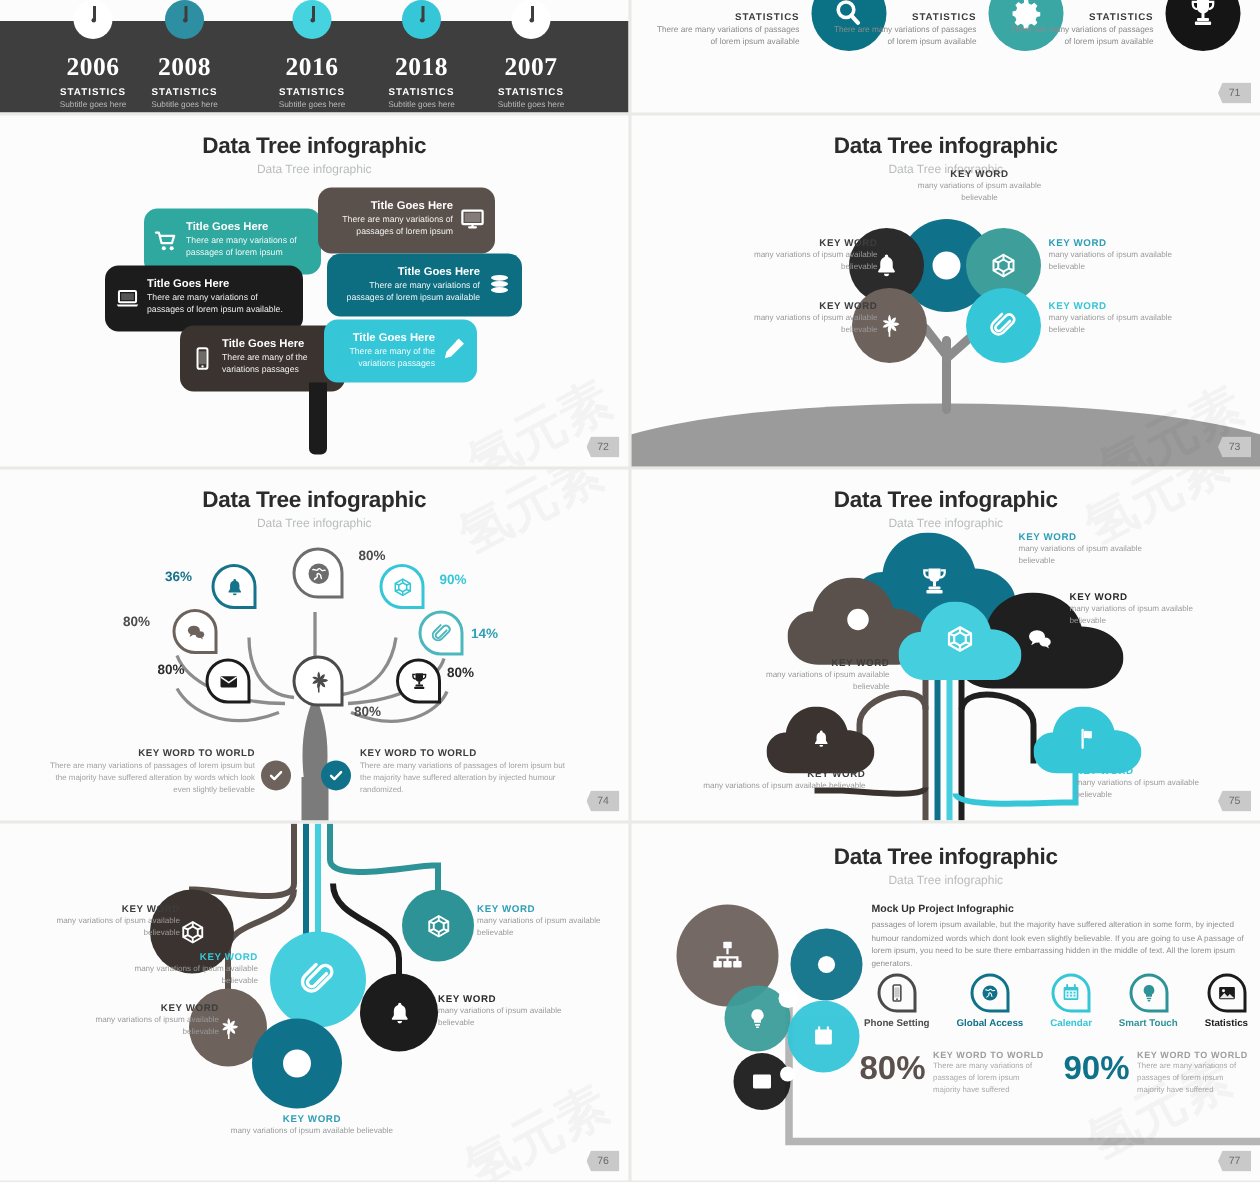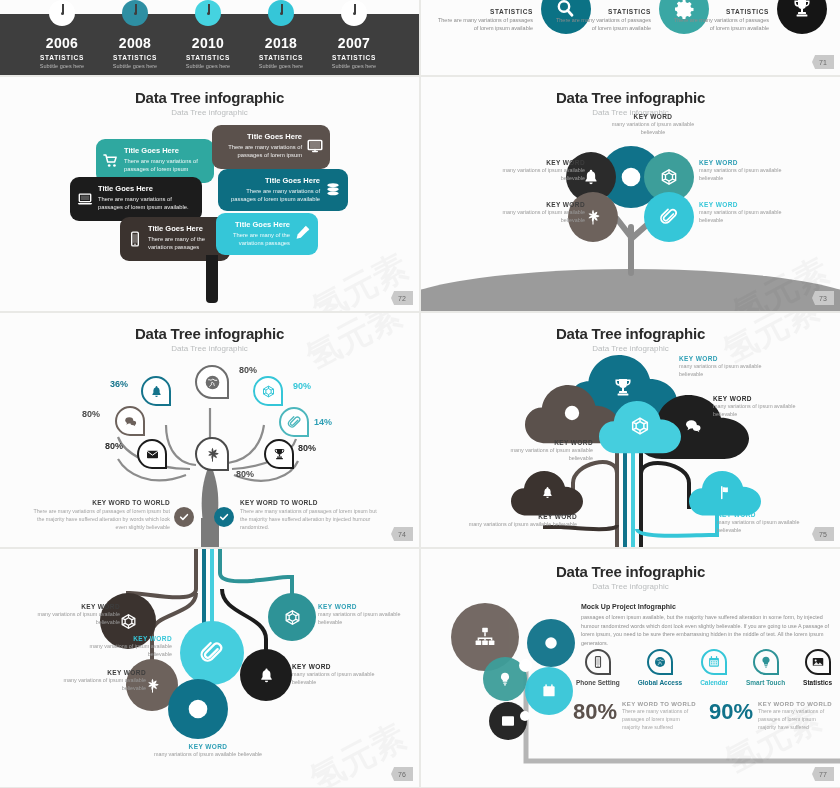--- a/index.html
+++ b/index.html
@@ -23,21 +23,21 @@
     clip-path: polygon(14% 0,100% 0,100% 100%,14% 100%,0 50%);
   }
 
   
   .tl-wrap { position:absolute; inset:0; }
   .tl-band { position:absolute; left:0; right:0; top:14px; bottom:0; background:#3e3e3e; }
   .tl-item { position:absolute; top:0; width:84px; text-align:center; color:#fff; }
   .tl-dial { width:26px; height:26px; border-radius:50%; margin:0 auto; position:relative; }
   .tl-dial::after{ content:""; position:absolute; left:50%; top:4px; width:1.5px; height:10px; background:#3e3e3e; transform-origin:bottom center; }
   .tl-dial::before{ content:""; position:absolute; left:50%; top:50%; width:3px; height:3px; margin:-1.5px 0 0 -1.5px; border-radius:50%; background:#3e3e3e; }
-  .tl-year { font-size:14px; font-weight:bold; margin-top:9px; letter-spacing:.3px; }
+  .tl-year { font-size:17px; font-weight:bold; margin-top:9px; letter-spacing:.3px;font-family:Liberation Serif, serif; }
   .tl-stat { font-size:6.5px; font-weight:bold; letter-spacing:.7px; margin-top:3px; }
   .tl-note { font-size:5.5px; color:#b9b9b9; margin-top:2px; }
 
   
   .st-item { position:absolute; top:0; }
   .st-circle{ position:absolute; top:-16px; width:50px; height:50px; border-radius:50%;
               display:flex; align-items:center; justify-content:center; color:#fff; }
   .st-circle::before{ content:""; position:absolute; top:-12px; left:50%; margin-left:-5px;
               width:10px; height:16px; border-radius:4px 4px 0 0; background:inherit; }
   .st-txt  { position:absolute; top:8px; width:96px; text-align:right; }
@@ -93,29 +93,29 @@
   <div class="slide" style="left:0;top:0;width:419px;height:75px;">
     <div class="tl-wrap">
       <div class="tl-band"></div>
       <div id="tl-items">
           <div class="tl-item" style="left: 20px;">
             <div class="tl-dial" style="background:#ffffff;"></div>
             <div class="tl-year">2006</div>
             <div class="tl-stat">STATISTICS</div>
             <div class="tl-note">Subtitle goes here</div>
           </div>
-          <div class="tl-item" style="left: 93px;">
+          <div class="tl-item" style="left: 81px;">
             <div class="tl-dial" style="background:#2e8fa3;"></div>
             <div class="tl-year">2008</div>
             <div class="tl-stat">STATISTICS</div>
             <div class="tl-note">Subtitle goes here</div>
           </div>
           <div class="tl-item" style="left: 166px;">
             <div class="tl-dial" style="background:#45d3e0;"></div>
-            <div class="tl-year">2010</div>
+            <div class="tl-year">2016</div>
             <div class="tl-stat">STATISTICS</div>
             <div class="tl-note">Subtitle goes here</div>
           </div>
           <div class="tl-item" style="left: 239px;">
             <div class="tl-dial" style="background:#35c6d8;"></div>
             <div class="tl-year">2018</div>
             <div class="tl-stat">STATISTICS</div>
             <div class="tl-note">Subtitle goes here</div>
           </div>
           <div class="tl-item" style="left: 312px;">

